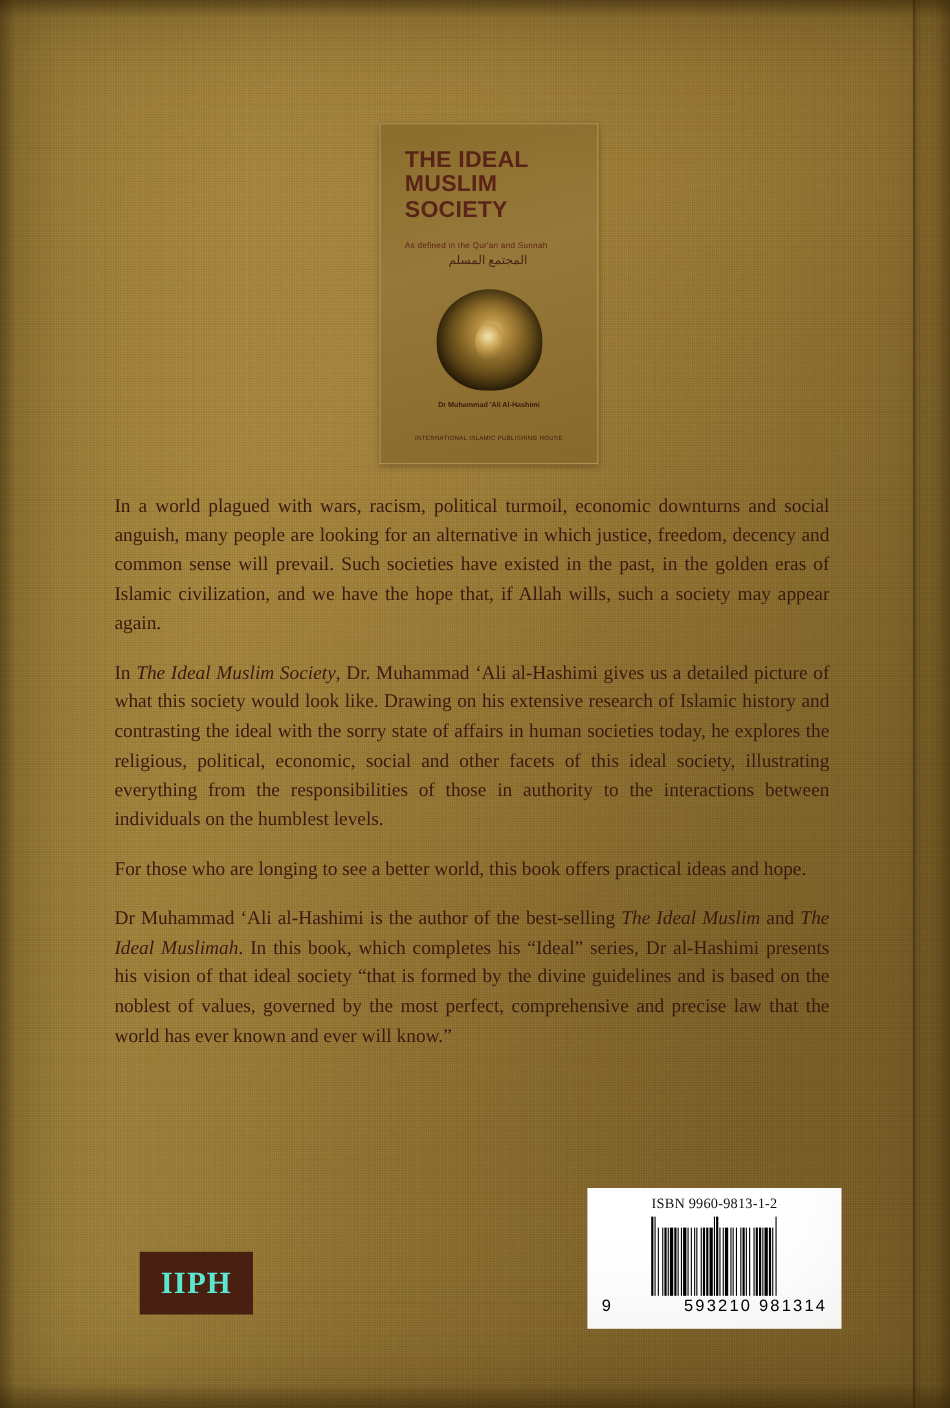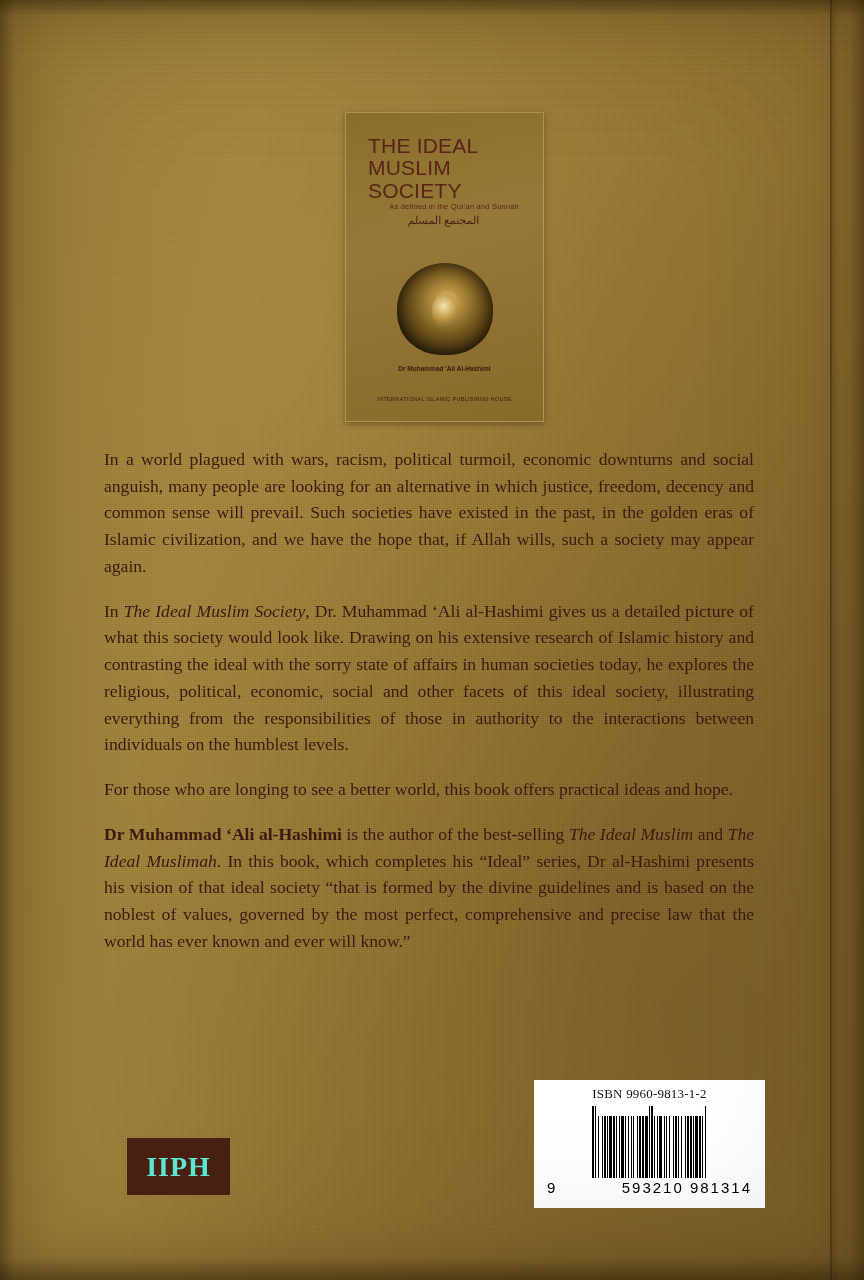--- a/index.html
+++ b/index.html
@@ -91,33 +91,33 @@
     overflow: hidden;
   }
   .thumb-inner {
     position: absolute;
     inset: 0;
     padding: 22px 16px 8px 22px;
     box-sizing: border-box;
   }
   .thumb-title {
     font-family: "Liberation Sans", sans-serif;
-    font-weight: normal;
+    font-weight: bold;
     color: #5a2418;
     font-size: 21px;
     line-height: 1.07;
     letter-spacing: .2px;
   }
   .thumb-sub {
-    margin-top: 0;
+    margin-top: 16px;
     font-family: "Liberation Sans", sans-serif;
     font-size: 7.5px;
     color: #5a2418;
     letter-spacing: .2px;
-    text-align: right;
+    text-align: left;
     padding-right: 8px;
   }
   .thumb-arabic {
     margin-top: 3px;
     font-size: 11px;
     color: #4a1e12;
     text-align: center;
     padding-right: 8px;
     direction: rtl;
   }
@@ -176,21 +176,21 @@
     color: #3a1a10;
     font-size: 17.6px;
     line-height: 1.52;
     text-align: justify;
   }
   #blurb p {
     margin: 0 0 18px 0;
   }
   #blurb p:last-child { margin-bottom: 0; }
   .it { font-style: italic; }
-  .bold { font-weight: bold; }
+  .bold { font-weight: normal; }
 
   
   #publisher-logo {
     position: absolute;
     left: 127px;
     top: 1138px;
     width: 103px;
     height: 57px;
     background: #4a2012;
     display: flex;

